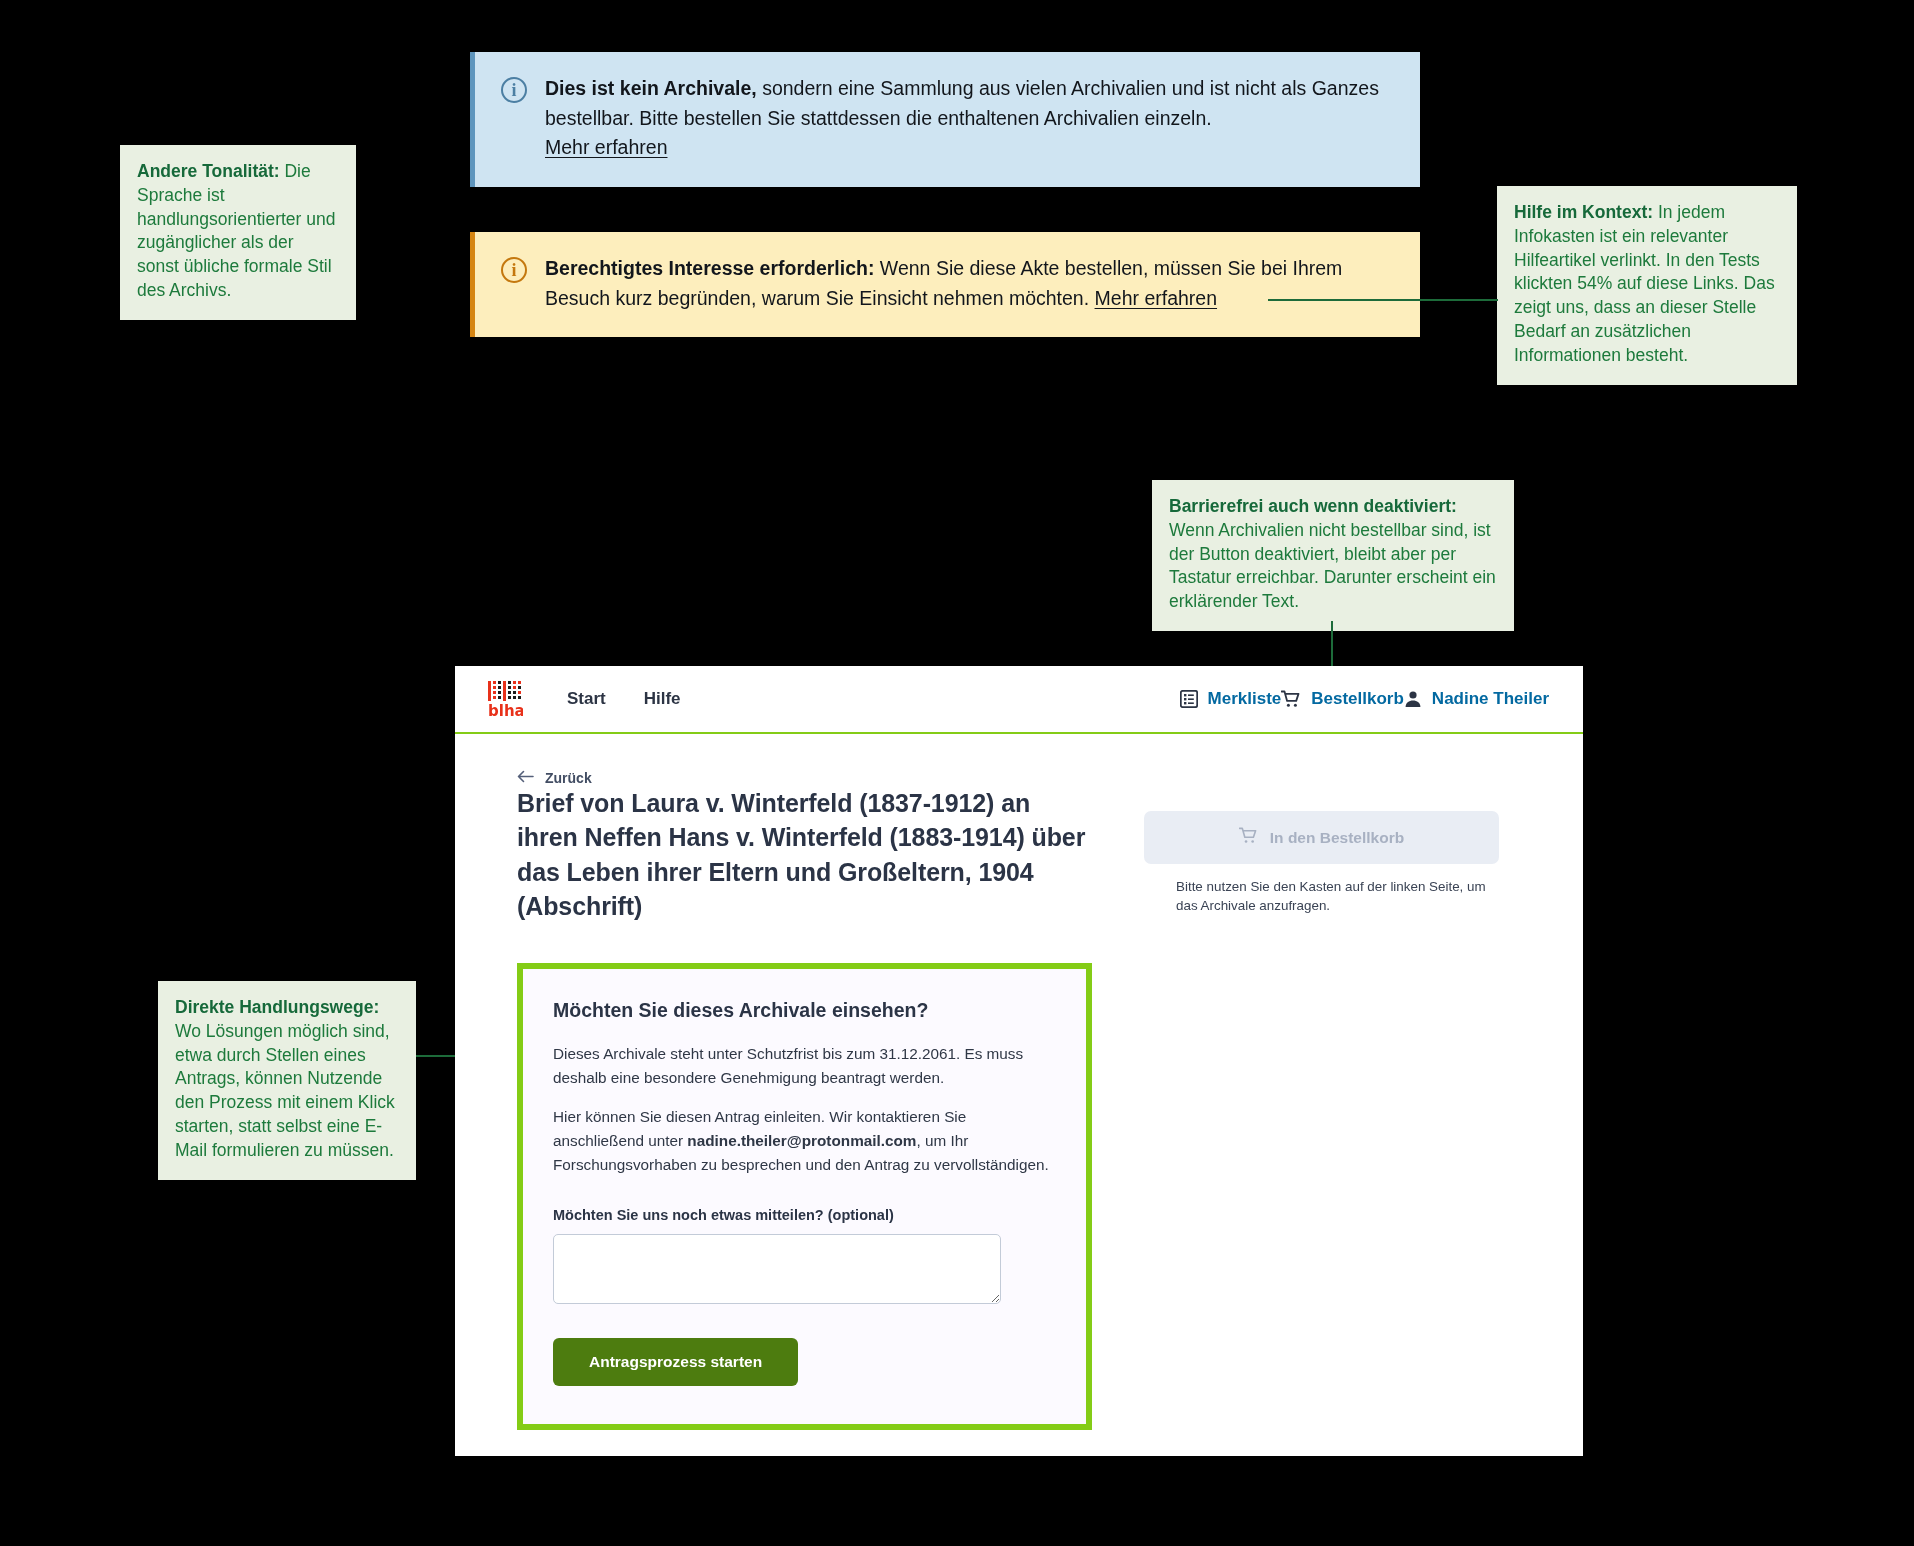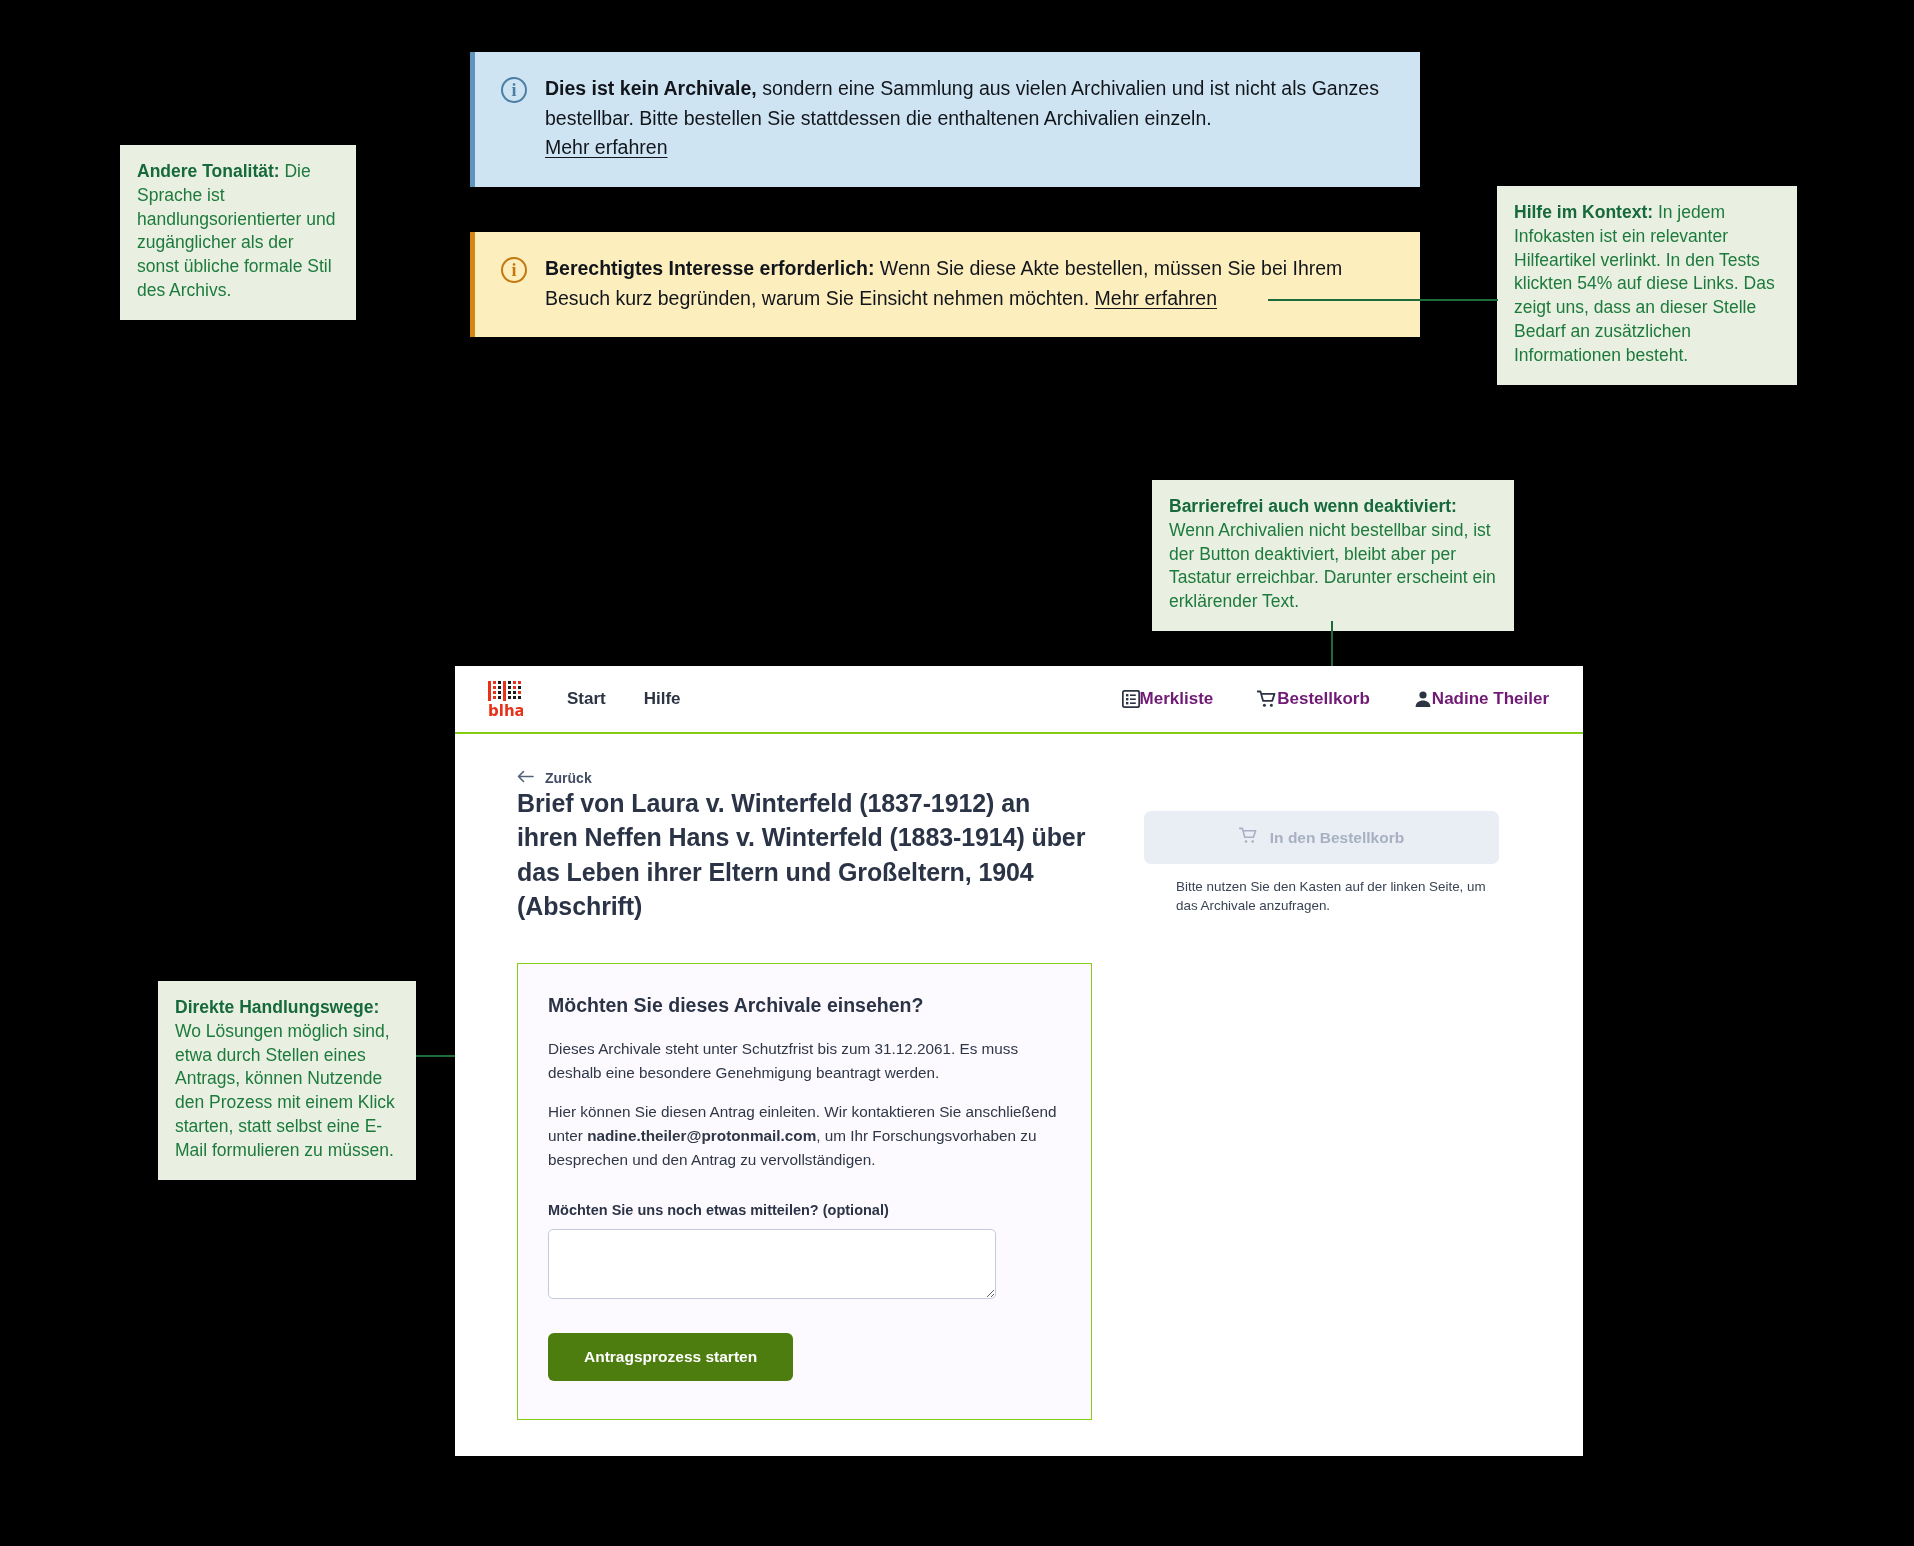--- a/index.html
+++ b/index.html
@@ -65,42 +65,42 @@
     border-bottom: 2px solid #84cc16;
   }
   .logo { width: 36px; height: 40px; position: relative; margin-right: 44px; }
   .logo svg { display: block; }
   .navlink {
     font-size: 17px; color: #2c3444; font-weight: 600;
     margin-right: 38px; cursor: pointer;
   }
   .spacer { flex: 1 1 auto; }
   .navitem {
-    display: flex; align-items: center; 
-    font-size: 17px; color: #701a75; font-weight: 600;
-    margin-left: 44px; cursor: pointer; white-space: nowrap;
+    display: flex; align-items: center; gap: 10px;
+    font-size: 17px; color: #0369a1; font-weight: 600;
+    cursor: pointer; white-space: nowrap;
   }
   .navitem svg { display: block; }
 
   .page { padding: 36px 46px 0 62px; position: relative; }
   .backlink {
     display: flex; align-items: center; gap: 11px;
     font-size: 14px; font-weight: 700; color: #424d63; cursor: pointer;
   }
   .cols { display: flex; gap: 52px; align-items: flex-start; }
   .colmain { width: 575px; }
   .colside { width: 355px; padding-top: 14px; }
 
   h1.title {
     font-size: 25px; line-height: 1.37; font-weight: 700;
     color: #2b3446; margin-bottom: 36px; letter-spacing: -0.1px;
   }
 
   .card {
-    border: 1px solid #84cc16;
+    border: 6px solid #84cc16;
     background: #fcfaff;
     padding: 30px 32px 38px 30px;
     width: 575px;
     margin-top: 40px;
   }
   .card h2 {
     font-size: 19.5px; font-weight: 700; color: #2b3446;
     margin-bottom: 20px;
   }
   .card p {

